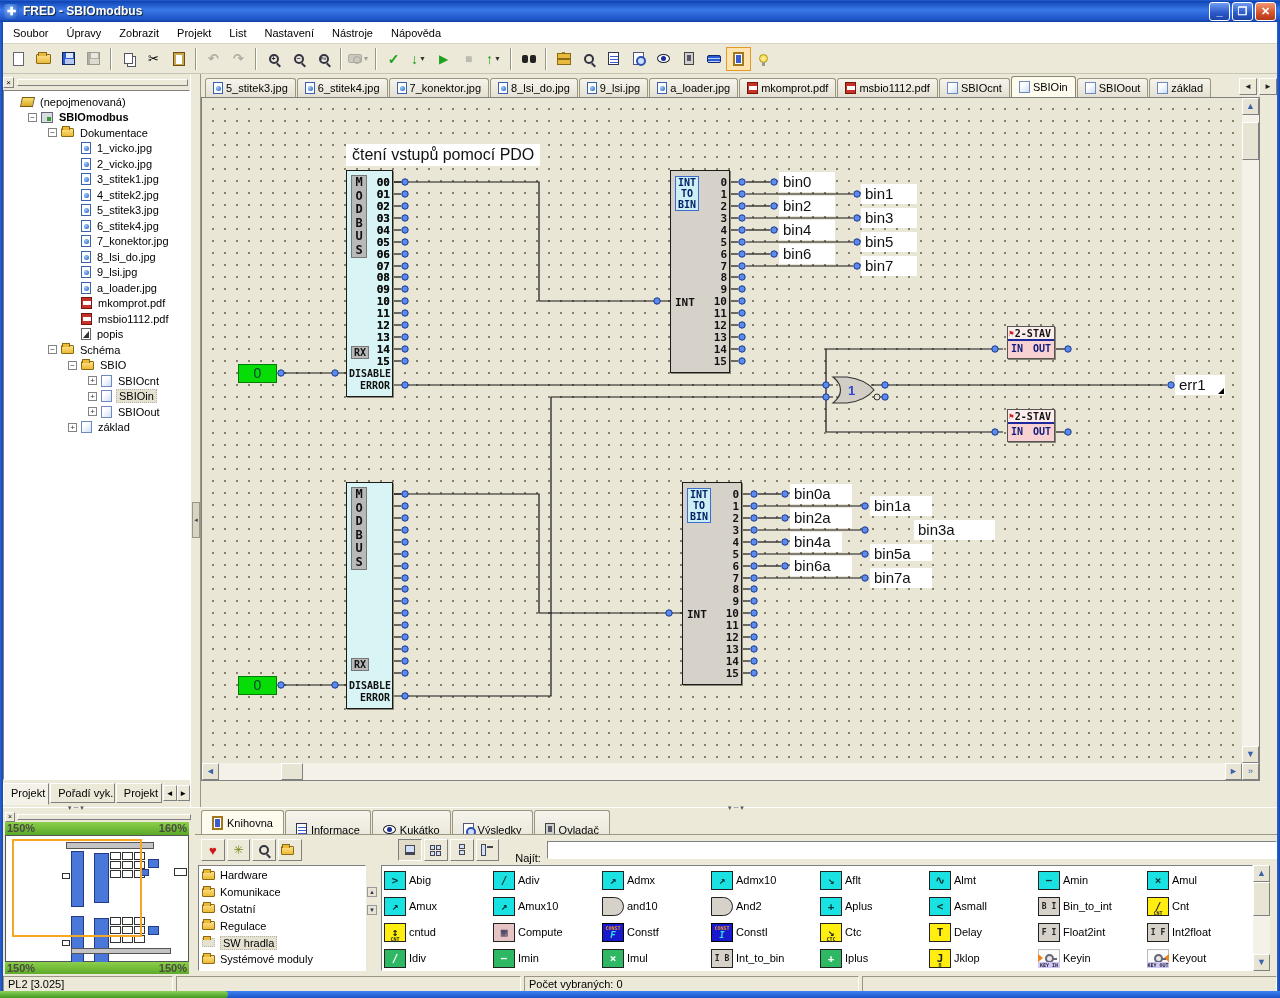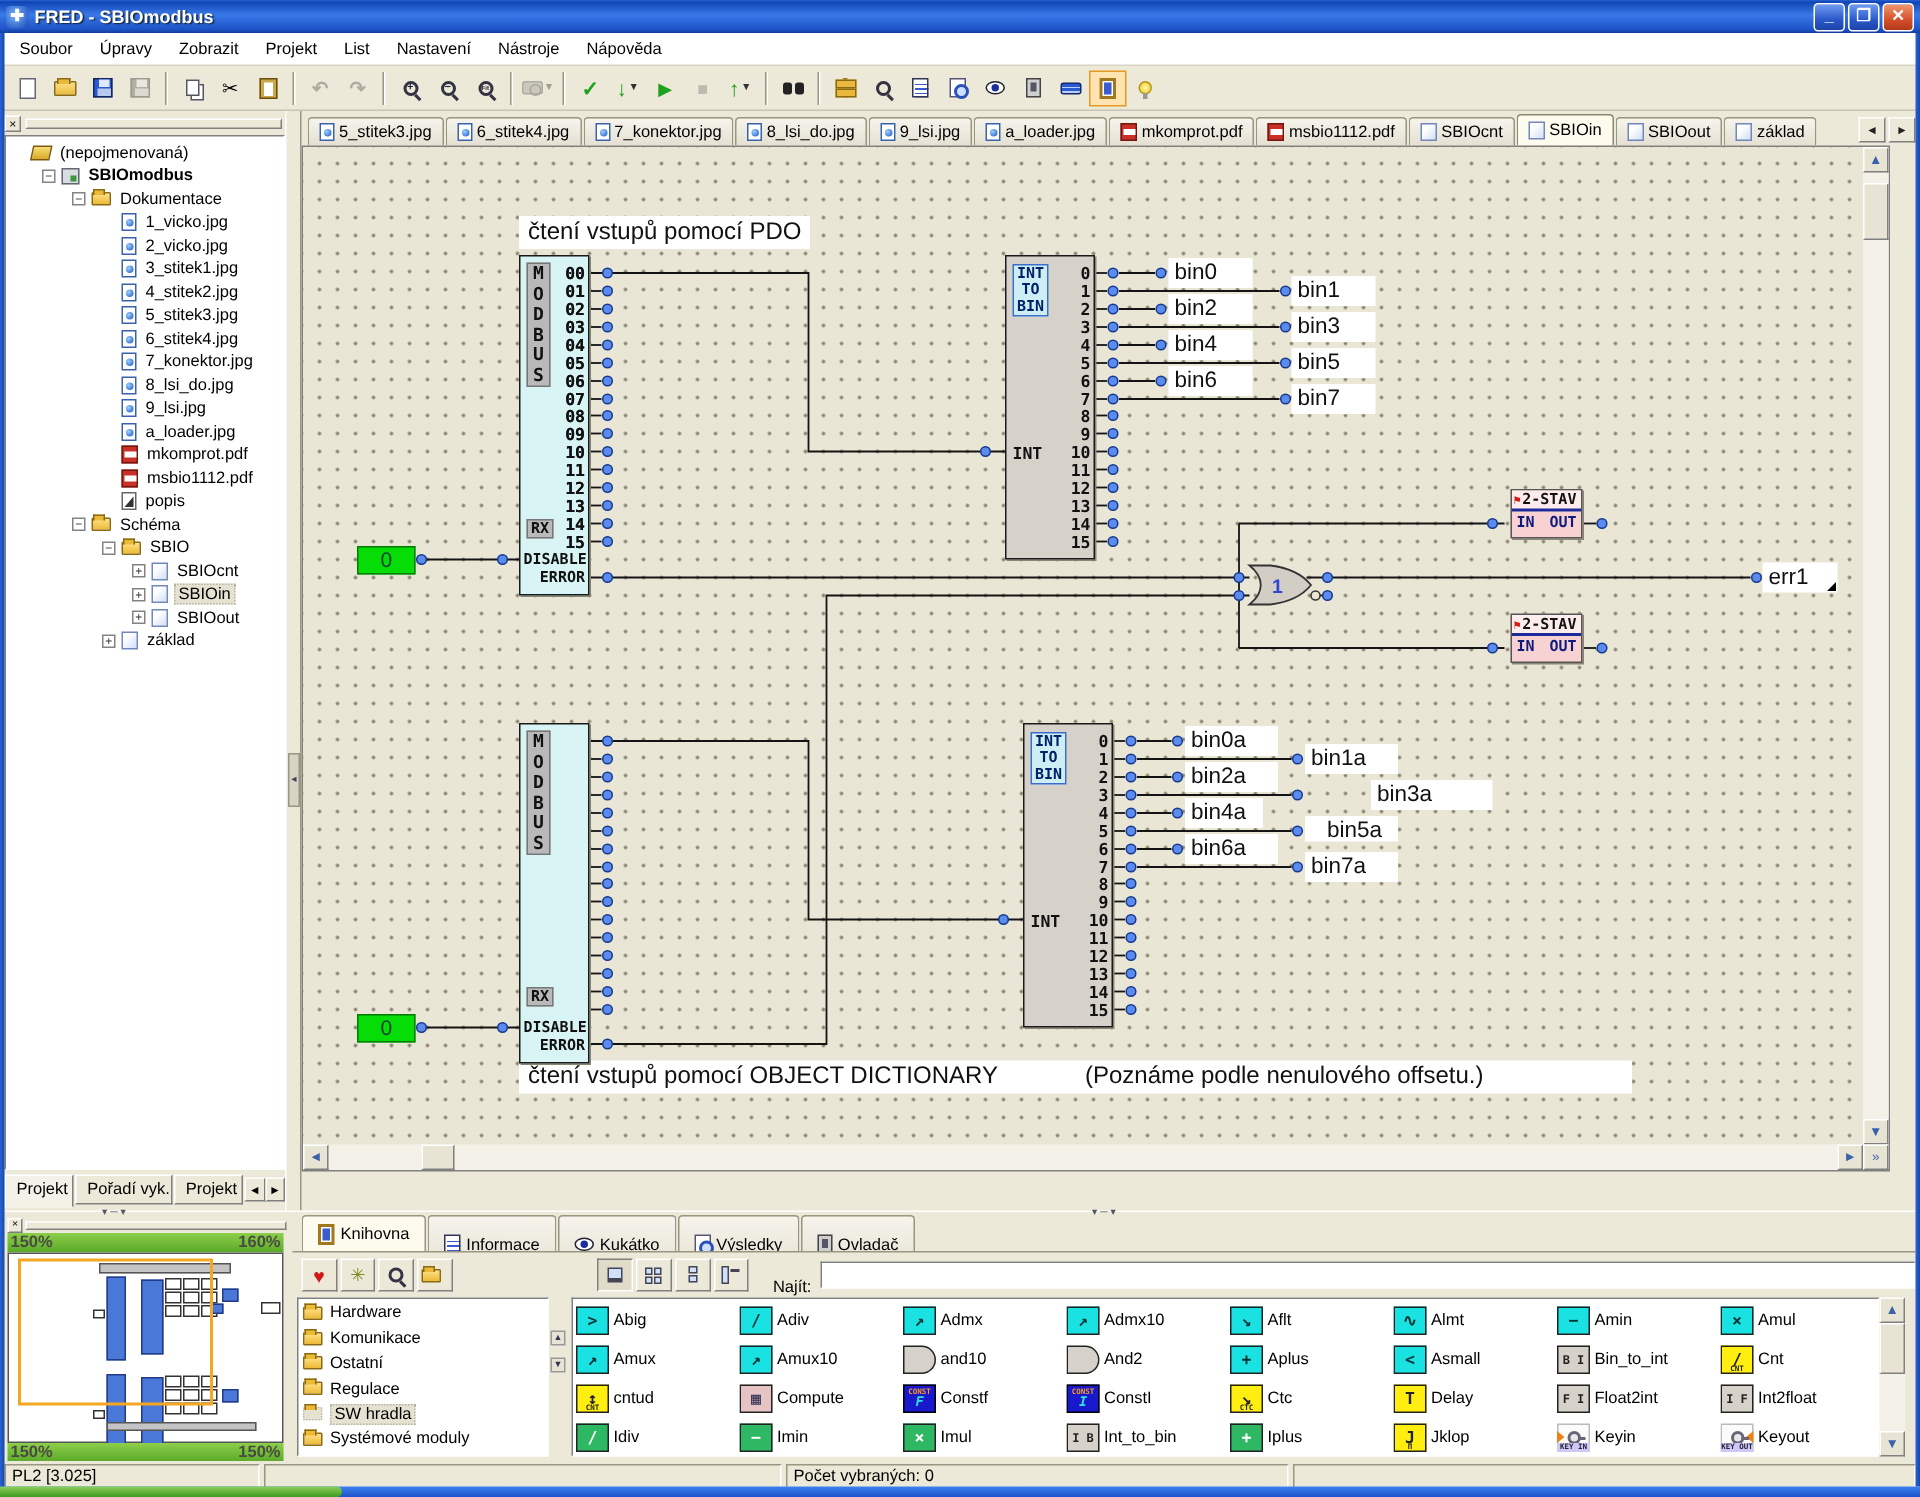--- a/index.html
+++ b/index.html
@@ -719,21 +719,20 @@
         <circle cx="866" cy="334" r="3.2" fill="#5b8bee" stroke="#16398c" stroke-width="1"></circle>
         <circle cx="683" cy="287" r="3.2" fill="#5b8bee" stroke="#16398c" stroke-width="1"></circle>
         <circle cx="683" cy="299" r="3.2" fill="#5b8bee" stroke="#16398c" stroke-width="1"></circle>
         <circle cx="969" cy="287" r="3.2" fill="#5b8bee" stroke="#16398c" stroke-width="1"></circle>
         <circle cx="203" cy="598" r="3.2" fill="#5b8bee" stroke="#16398c" stroke-width="1"></circle>
         <circle cx="79" cy="587" r="3.2" fill="#5b8bee" stroke="#16398c" stroke-width="1"></circle>
         <circle cx="133" cy="587" r="3.2" fill="#5b8bee" stroke="#16398c" stroke-width="1"></circle>
         <circle cx="467" cy="515" r="3.2" fill="#5b8bee" stroke="#16398c" stroke-width="1"></circle>
       </svg>
       <div class="cv-abs caption" style="left: 144px; top: 46px;">čtení vstupů pomocí PDO</div>
-      <div class="cv-abs caption" style="left: 144px; top: 609px; width: 742px;"><span>čtení vstupů pomocí OBJECT DICTIONARY</span><span style="margin-left: 58px;">(Poznáme podle nenulového offsetu.)</span></div>
       <div class="cv-abs modblock" style="left: 144px; top: 72px; width: 47px; height: 227px;">
         <div class="mb-letters">M<br>O<br>D<br>B<br>U<br>S</div>
         <span class="mb-pin" style="top: 6px;">00</span>
         <span class="mb-pin" style="top: 18px;">01</span>
         <span class="mb-pin" style="top: 30px;">02</span>
         <span class="mb-pin" style="top: 42px;">03</span>
         <span class="mb-pin" style="top: 54px;">04</span>
         <span class="mb-pin" style="top: 66px;">05</span>
         <span class="mb-pin" style="top: 78px;">06</span>
         <span class="mb-pin" style="top: 90px;">07</span>
@@ -837,21 +836,21 @@
       <div class="netlabel" style="left: 659px; top: 86px; width: 56px; height: 20px;">bin1</div>
       <div class="netlabel" style="left: 588px; top: 386px; width: 62px; height: 20px;">bin0a</div>
       <div class="netlabel" style="left: 668px; top: 398px; width: 62px; height: 20px;">bin1a</div>
       <div class="netlabel" style="left: 577px; top: 98px; width: 56px; height: 20px;">bin2</div>
       <div class="netlabel" style="left: 659px; top: 110px; width: 56px; height: 20px;">bin3</div>
       <div class="netlabel" style="left: 588px; top: 410px; width: 62px; height: 20px;">bin2a</div>
       <div class="netlabel" style="left: 668px; top: 422px; width: 81px; height: 20px; margin-left: 44px;">bin3a</div>
       <div class="netlabel" style="left: 577px; top: 122px; width: 56px; height: 20px;">bin4</div>
       <div class="netlabel" style="left: 659px; top: 134px; width: 56px; height: 20px;">bin5</div>
       <div class="netlabel" style="left: 588px; top: 434px; width: 52px; height: 20px;">bin4a</div>
-      <div class="netlabel" style="left: 668px; top: 446px; width: 62px; height: 17px; text-align: center;">bin5a</div>
+      <div class="netlabel" style="left: 668px; top: 446px; width: 62px; height: 17px;">bin5a</div>
       <div class="netlabel" style="left: 577px; top: 146px; width: 56px; height: 20px;">bin6</div>
       <div class="netlabel" style="left: 659px; top: 158px; width: 56px; height: 20px;">bin7</div>
       <div class="netlabel" style="left: 588px; top: 458px; width: 62px; height: 20px;">bin6a</div>
       <div class="netlabel" style="left: 668px; top: 470px; width: 62px; height: 20px;">bin7a</div>
       <div class="netlabel err-tri" style="left: 973px; top: 277px; width: 50px; height: 20px;">err1</div>
     </div>
 <div class="scroll" style="left: 1040px; top: 0px; width: 17px; height: 665px;">
       <span class="sb-btn" style="left: 0px; top: 0px;">▲</span>
       <span class="sb-thumb" style="left: 0px; top: 24px; width: 17px; height: 38px;"></span>
       <span class="sb-btn" style="left: 0px; top: 648px;">▼</span>

